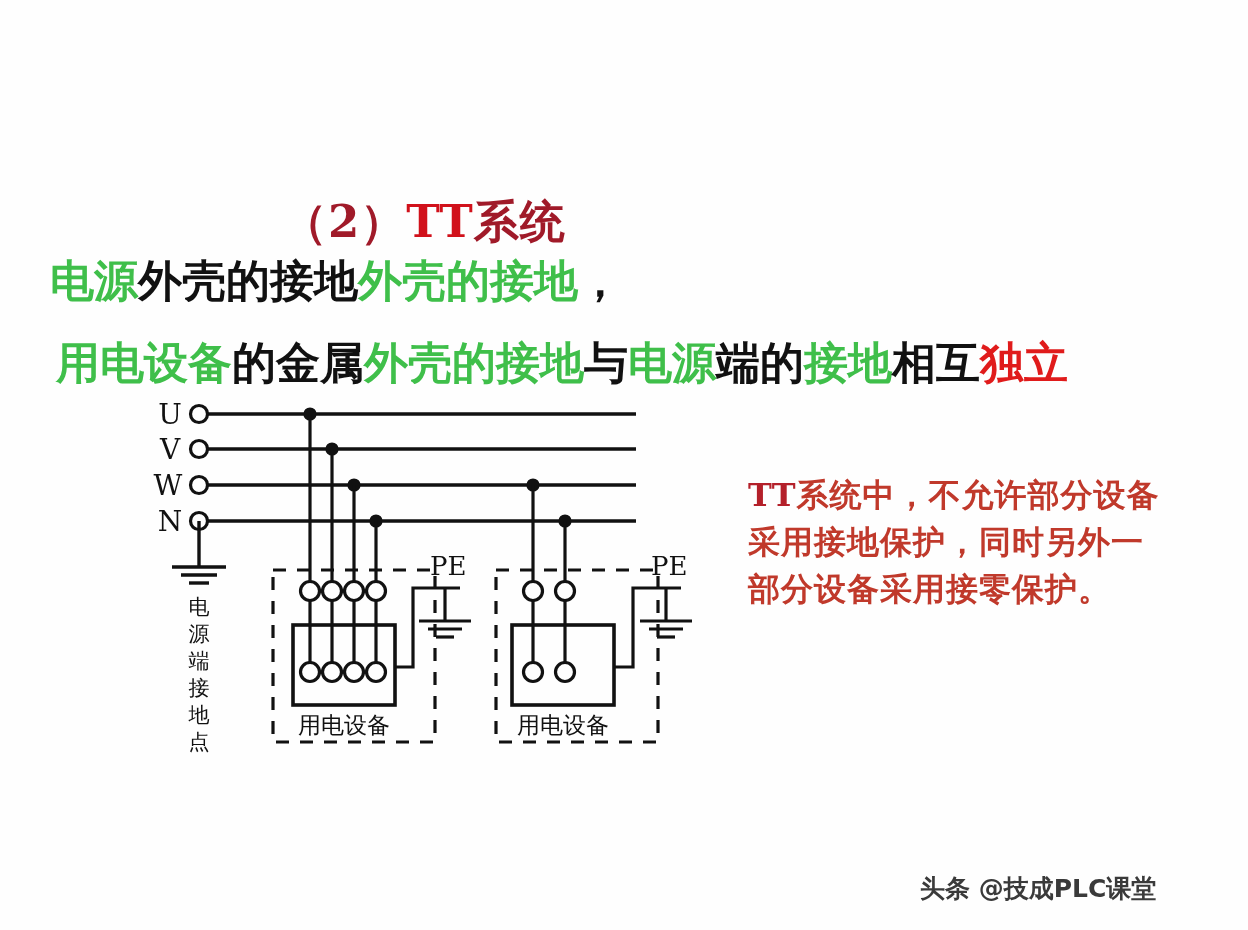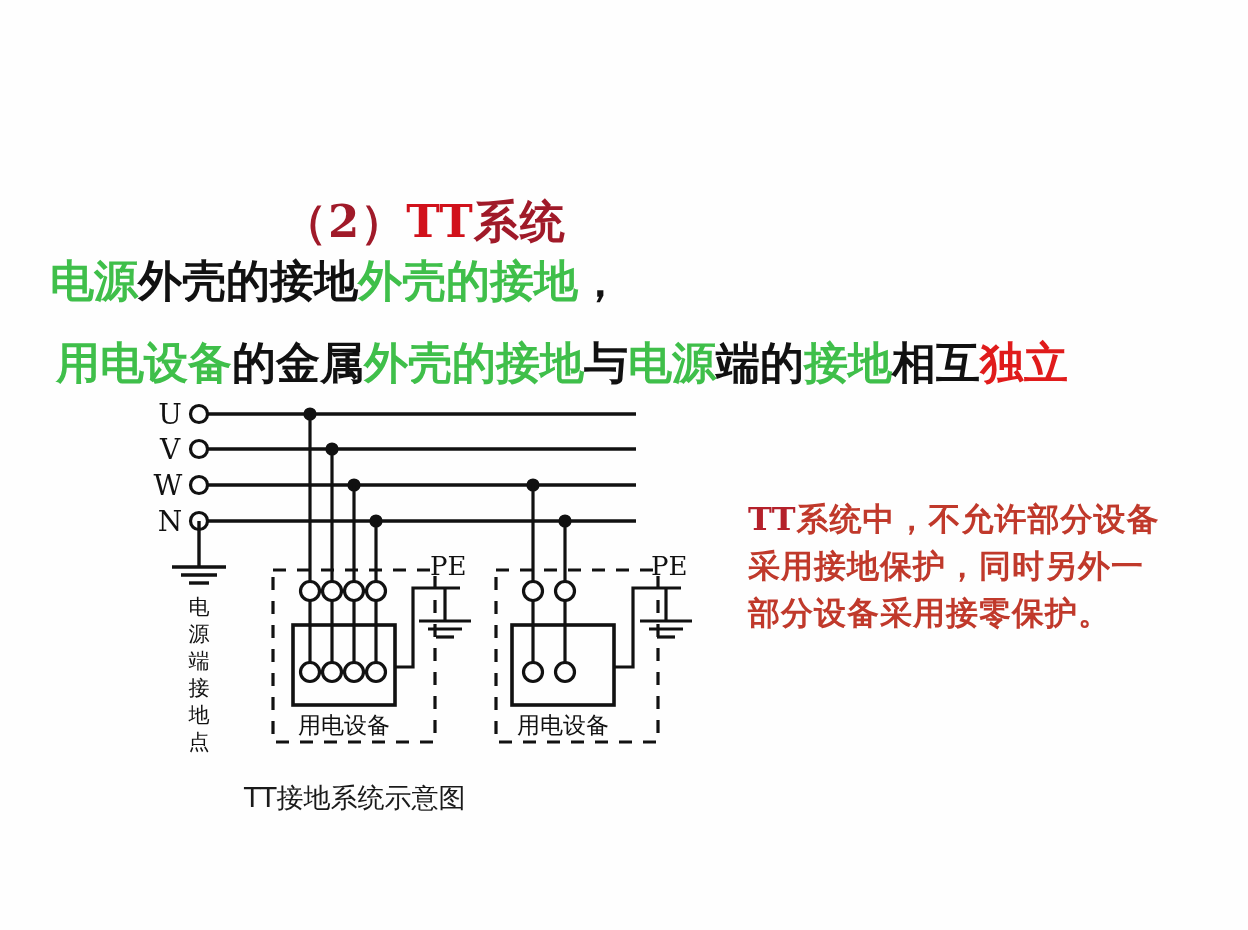--- a/index.html
+++ b/index.html
@@ -35,21 +35,20 @@
   #note{
     position:absolute;
     left:748px; top:472px;
     width:420px;
     font-family:"DejaVu Serif",serif;
     font-weight:bold;
     font-size:32px;
     line-height:47px;
     color:#c0392b;
     letter-spacing:1px;
-    margin-top:24px;
   }
   #note .ttb{color:#b4202a;}
 
   
   #caption{
     position:absolute;
     left:244px; top:780px;
     font-size:27px;
     color:#1a1a1a;
     font-family:"DejaVu Sans",sans-serif;
@@ -208,16 +207,16 @@
       <polyline points="614,667 633,667 633,588 681,588"></polyline>
       <line x1="666" y1="588" x2="666" y2="620"></line>
       <line x1="640" y1="621" x2="692" y2="621"></line>
       <line x1="649" y1="629" x2="683" y2="629"></line>
       <line x1="657" y1="637" x2="675" y2="637"></line>
     </g>
     <text x="651" y="575" font-size="26">PE</text>
     <text x="563" y="733" font-size="23" text-anchor="middle" class="vlabel">用电设备</text>
   </svg>
 
-  <div id="caption">TT接地系统示意图</div>
-
+
+  <div id="watermark">头条 @技成PLC课堂</div>
 
 </div>
 
 </body></html>

